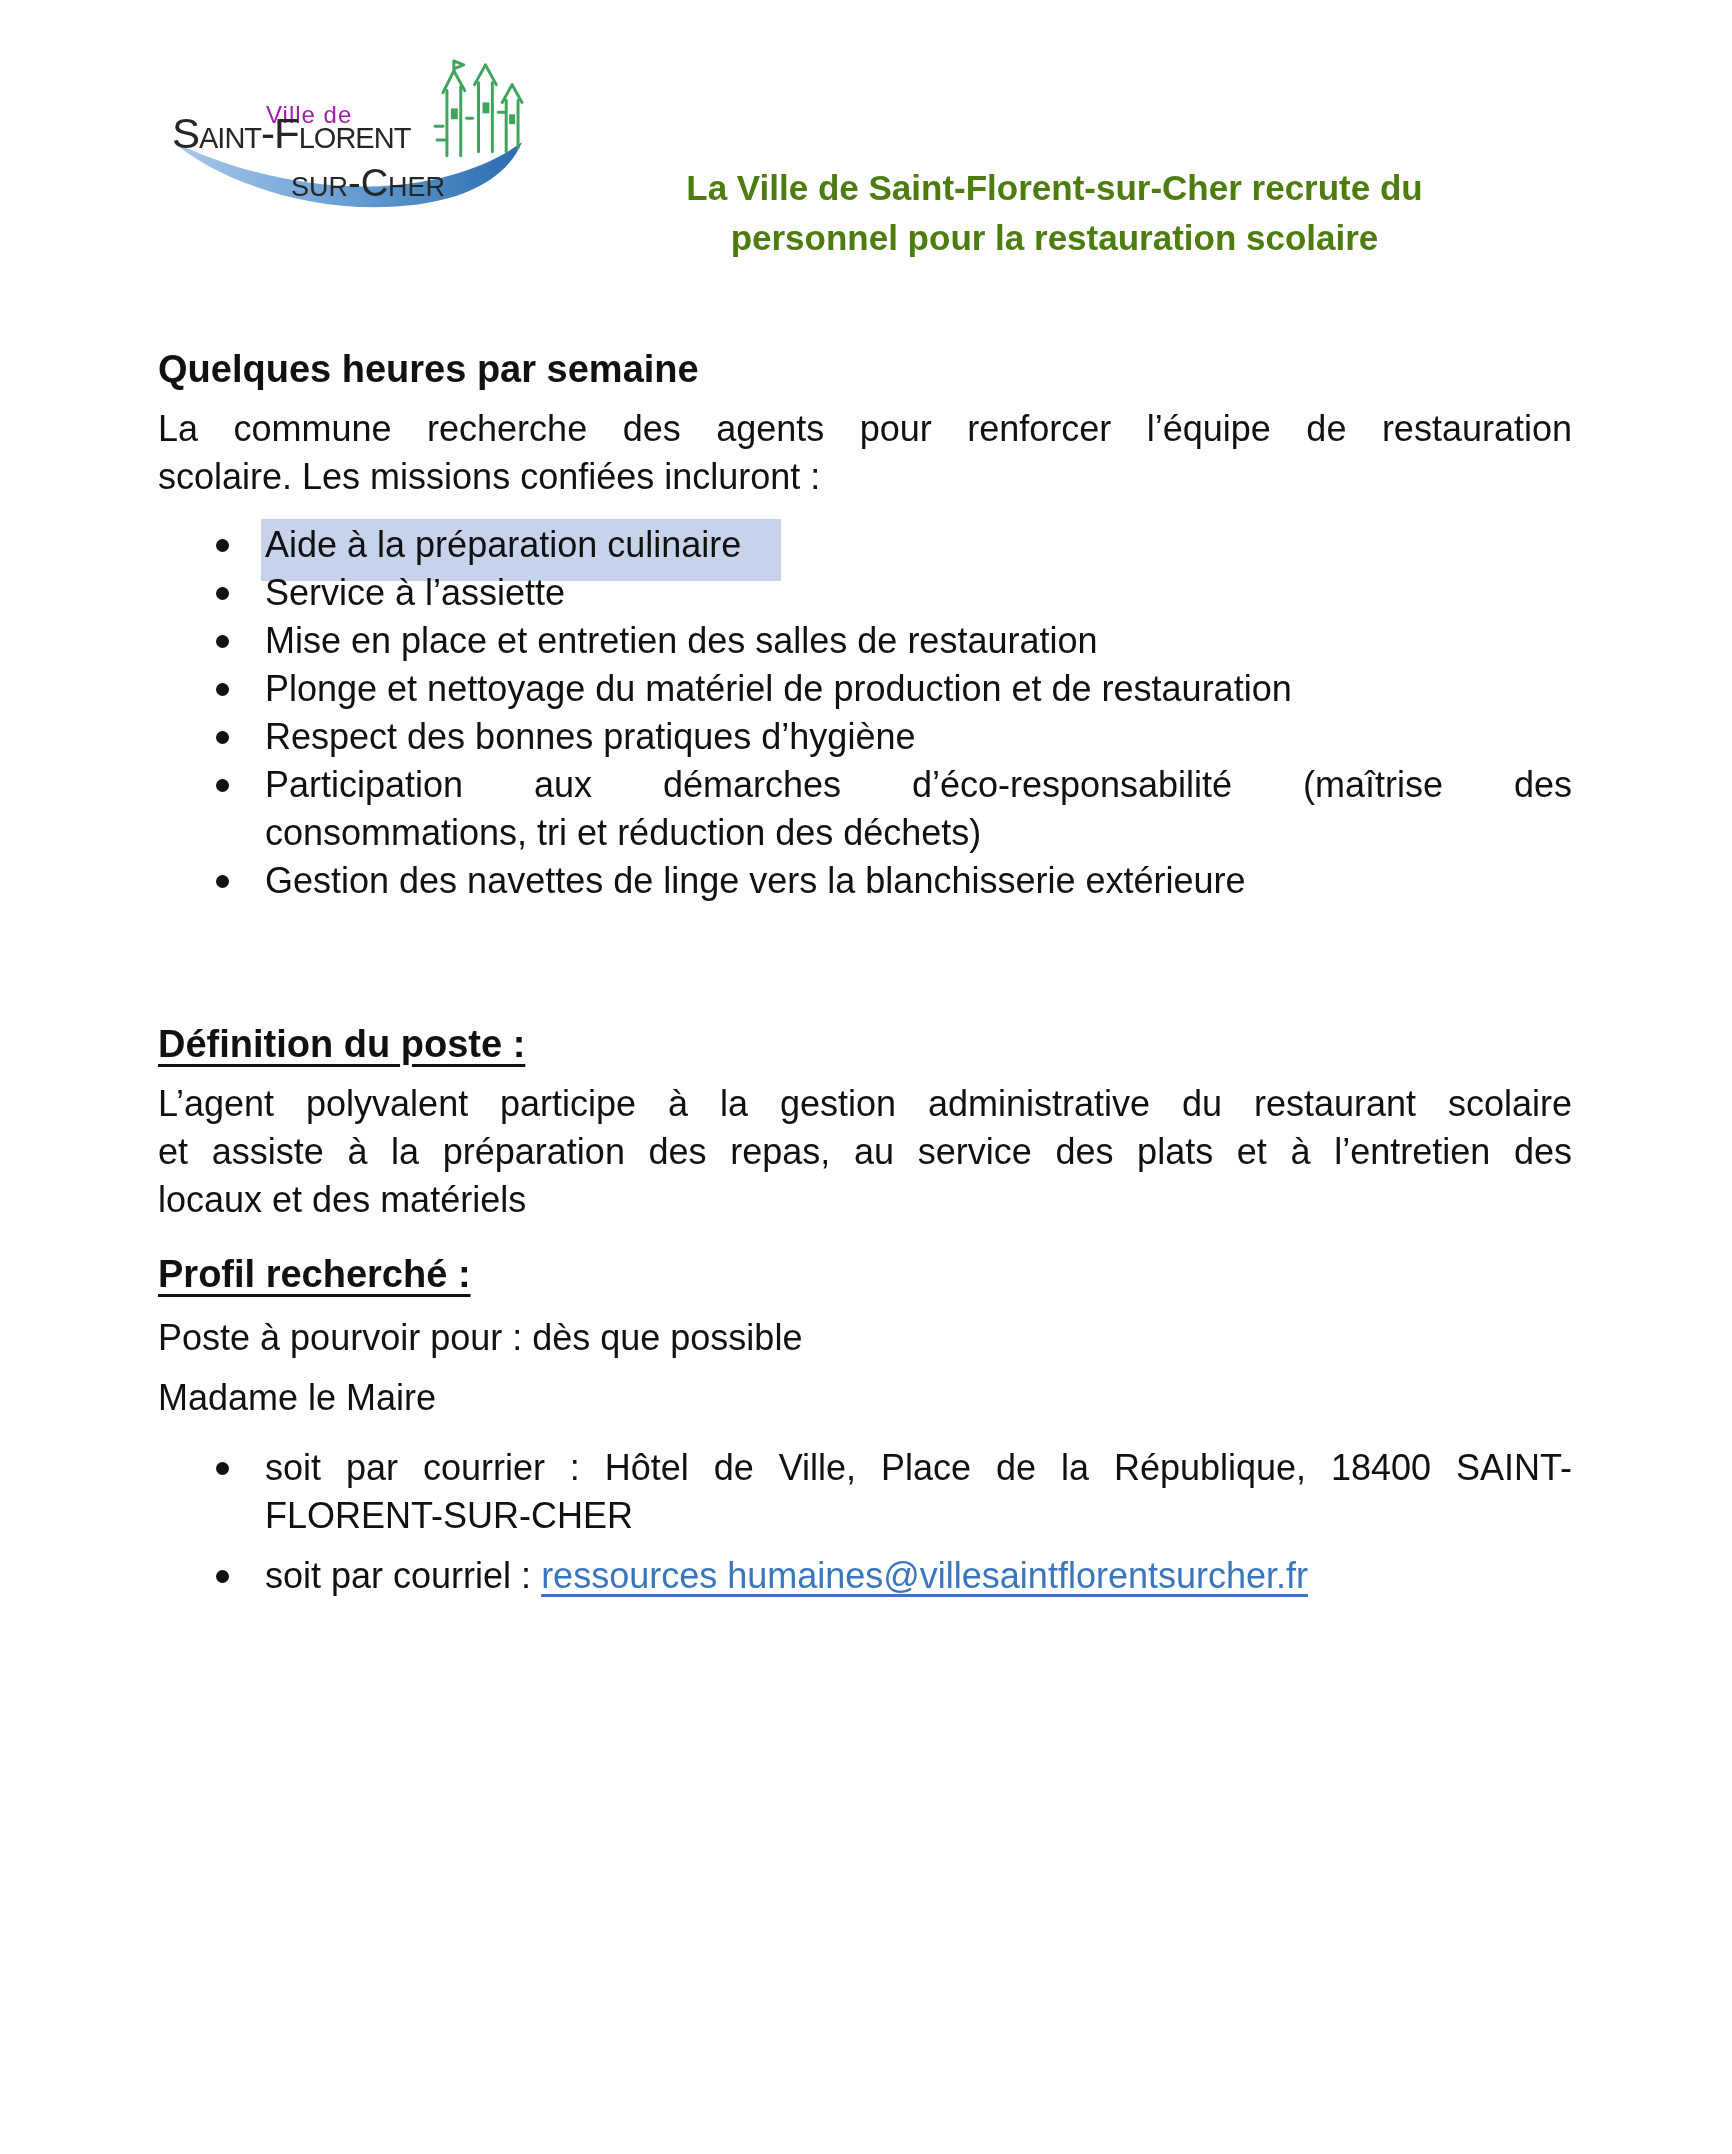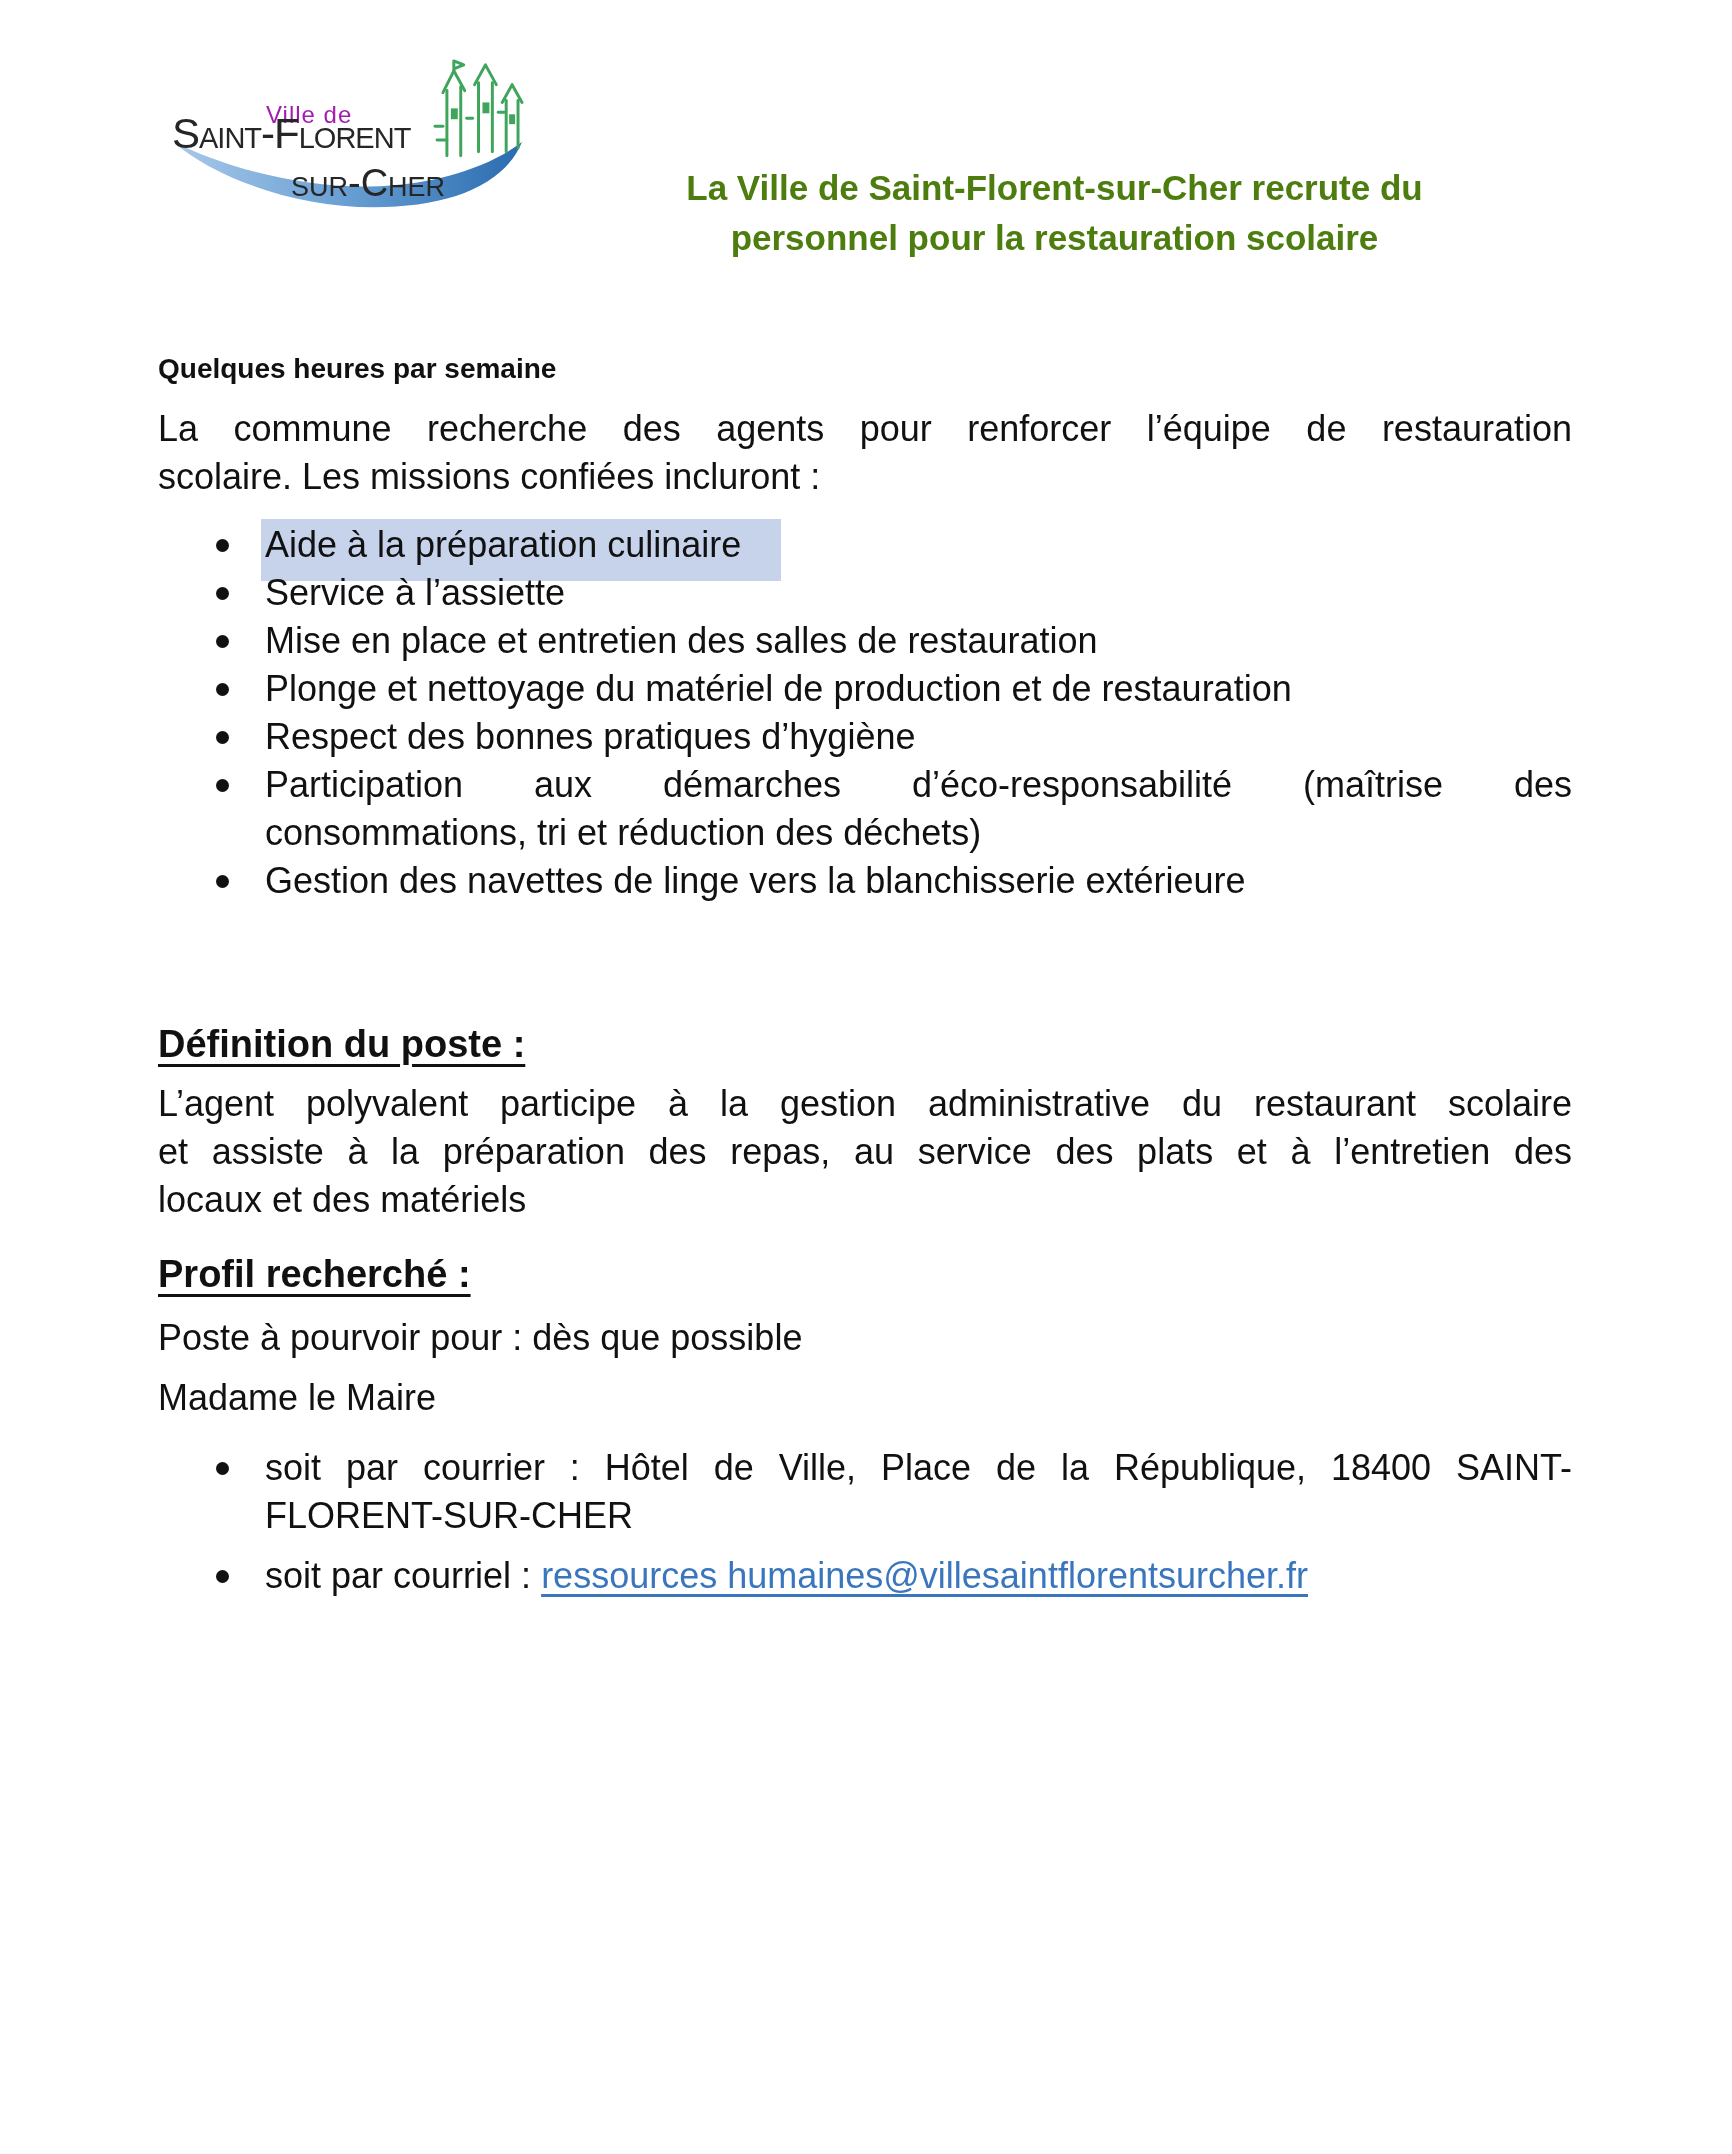--- a/index.html
+++ b/index.html
@@ -28,21 +28,21 @@
   
   .doc-title {
     position:absolute; left:609px; top:163px; width:891px; text-align:center;
     font-weight:bold; font-size:35px; line-height:50px; color:#4d7c0f;
   }
 
   
   .content { position:absolute; left:158px; top:345px; width:1414px;
              font-size:36px; line-height:48px; }
 
-  .h-bold { font-size:28px; font-weight:bold; margin:0 0 12px 0; line-height:48px; }
+  .h-bold { font-size:38px; font-weight:bold; margin:0 0 12px 0; line-height:48px; }
   .h-underline {
     font-size:38px; font-weight:bold; line-height:48px;
     margin:115px 0 12px 0;
   }
   .h-underline .ul-text{
     text-decoration:underline; text-decoration-thickness:3px; text-underline-offset:7px;
   }
   .h-underline.profil { margin-top:26px; }
 
   .para { margin:0 0 20px 0; }

